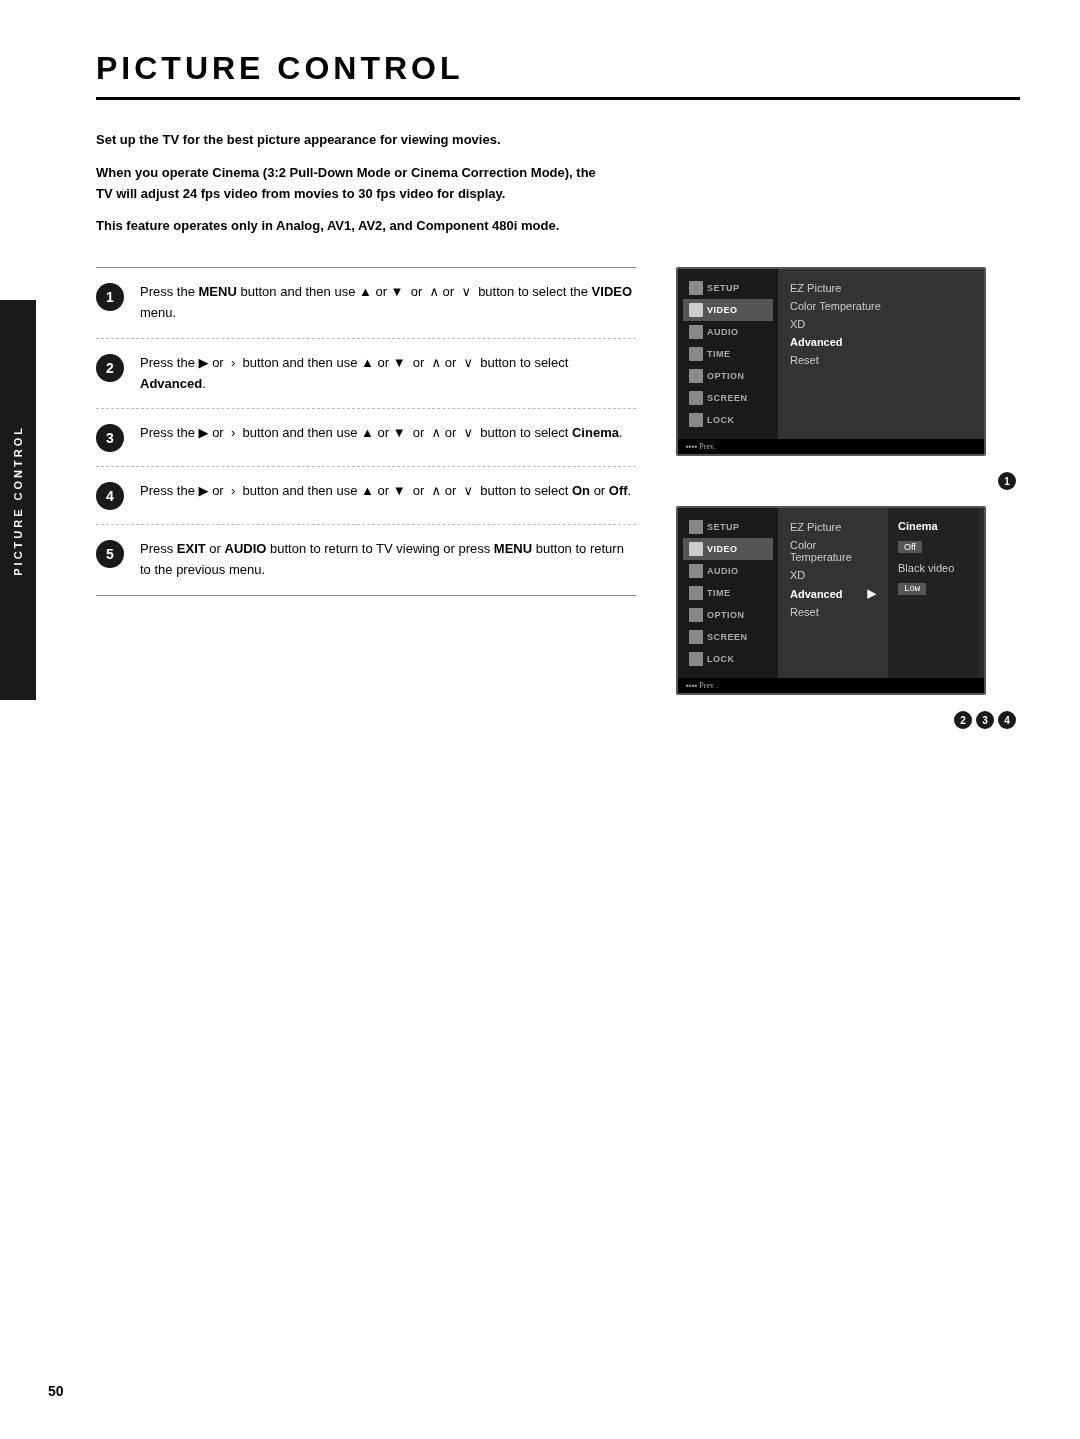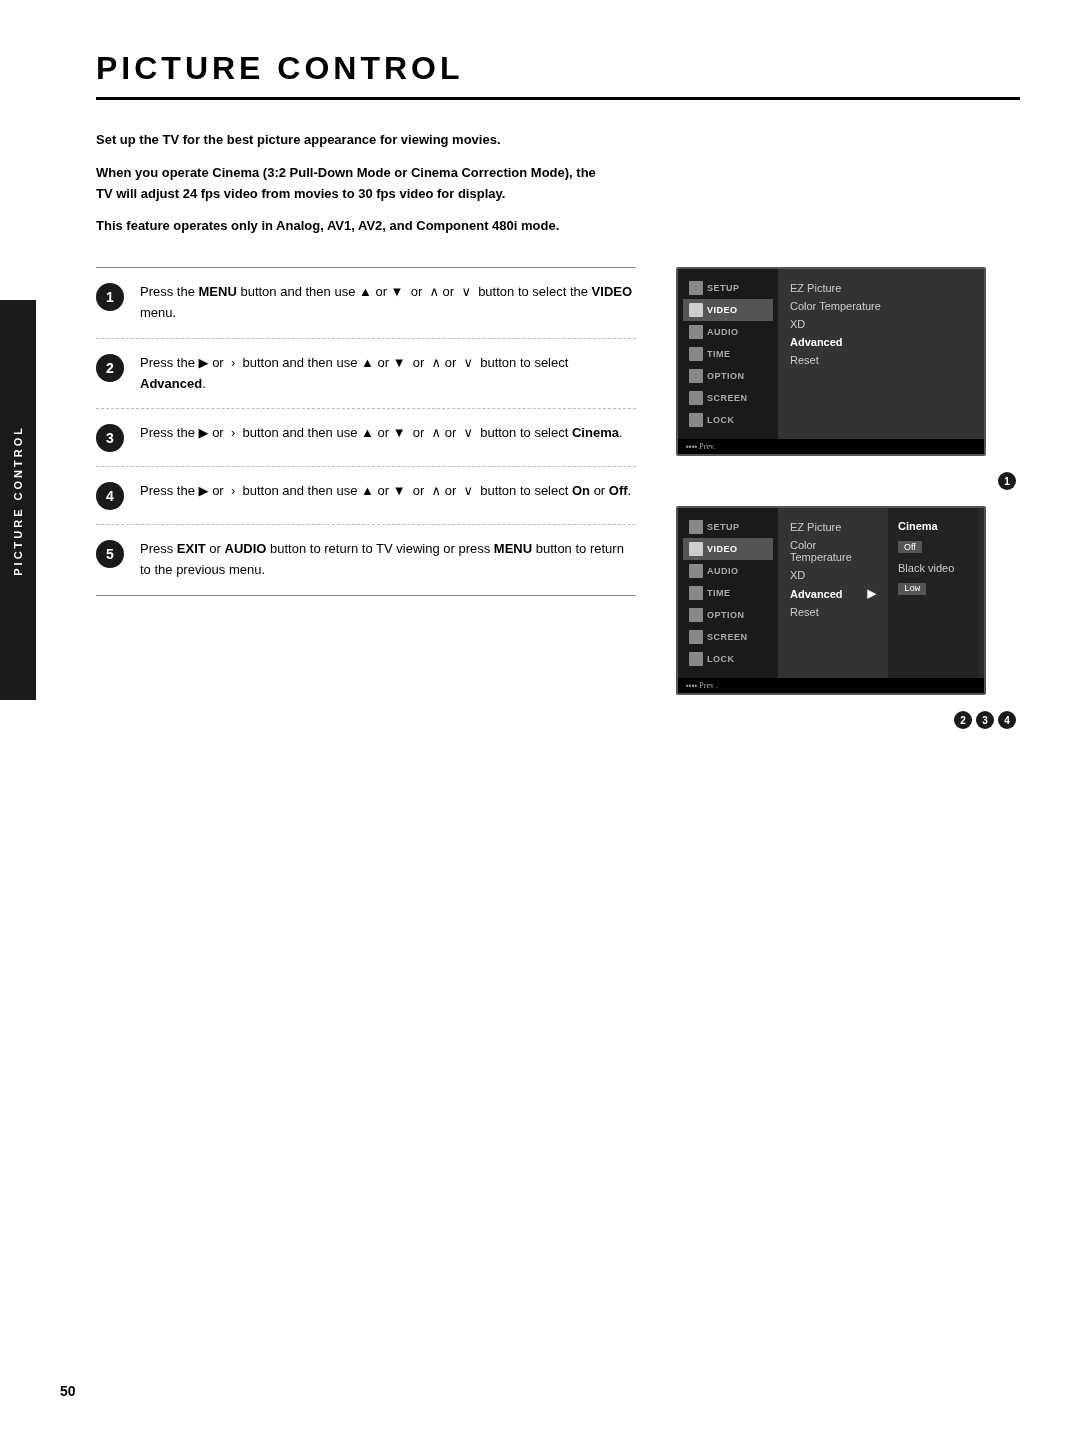--- a/index.html
+++ b/index.html
@@ -136,21 +136,21 @@
 
     .step-text b {
       font-weight: 900;
       text-align: right;
     }
 
     
     .page-number {
       position: absolute;
       bottom: 40px;
-      left: 60px;
+      left: 48px;
       font-size: 14px;
       font-weight: bold;
     }
 
     
     .tv-screenshot {
       background: #2a2a2a;
       border: 2px solid #555;
       border-radius: 2px;
       margin-bottom: 16px;

